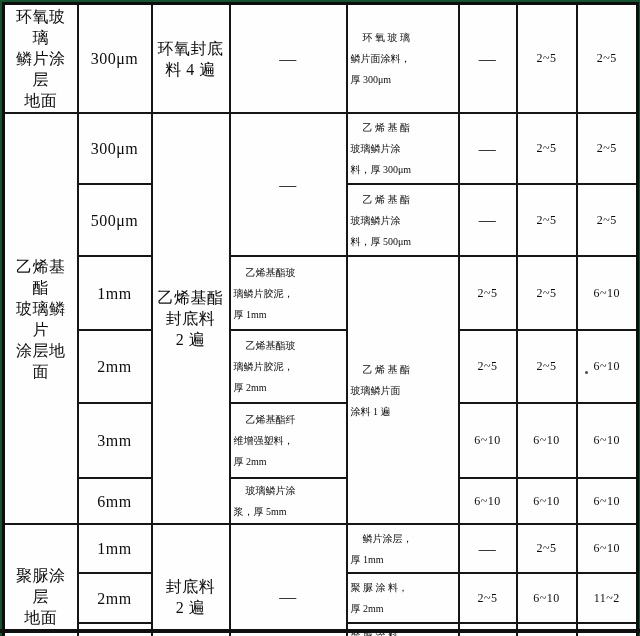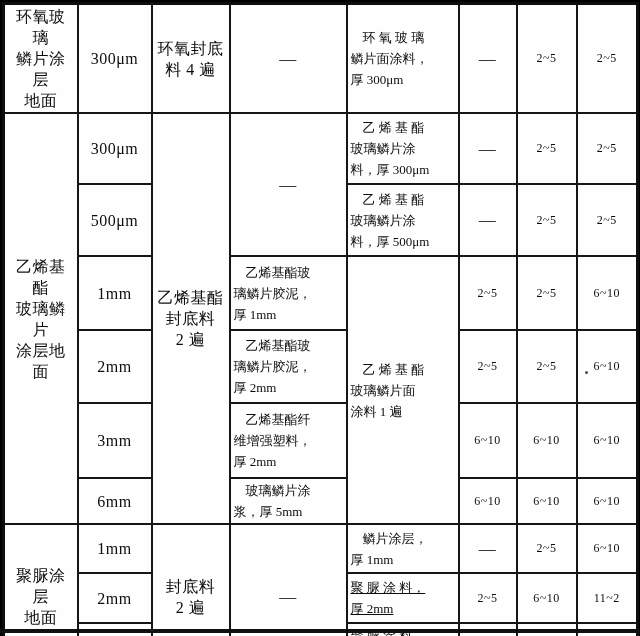--- a/index.html
+++ b/index.html
@@ -3,21 +3,21 @@
 <meta charset="utf-8">
 <style>
   html,body{margin:0;padding:0;}
   body{
     width:640px;height:636px;
     background:#ffffff;
     font-family:"Liberation Serif","DejaVu Serif",serif;
     color:#0d0d0d;
     overflow:hidden;
   }
-  .page{position:relative;width:640px;height:636px;background:#000000;overflow:hidden;}
+  .page{position:relative;width:640px;height:636px;background:#14532d;overflow:hidden;}
 
   table.spec{
     position:absolute;left:2px;top:2px;
     width:634px;
     border-collapse:collapse;
     table-layout:fixed;
     background:#fefefe;
   }
   table.spec td{
     border:2px solid #161616;
@@ -33,25 +33,25 @@
     white-space:pre-line;
     font-size:16px;
     line-height:21px;
     letter-spacing:0.5px;
   }
   
   td.desc{
     text-align:left;
     text-indent:12px;
     white-space:pre-line;
-    font-size:13px;
+    font-size:10px;
     line-height:21px;
     padding:2px 4px;
   }
-  td.noind{text-indent:0;text-decoration:underline;}
+  td.noind{text-indent:0;}
   
   td.num{
     text-align:center;
     font-size:12px;
     letter-spacing:0.5px;
     white-space:nowrap;
   }
   td.dash{font-size:17px;}
 
   .watermark{

